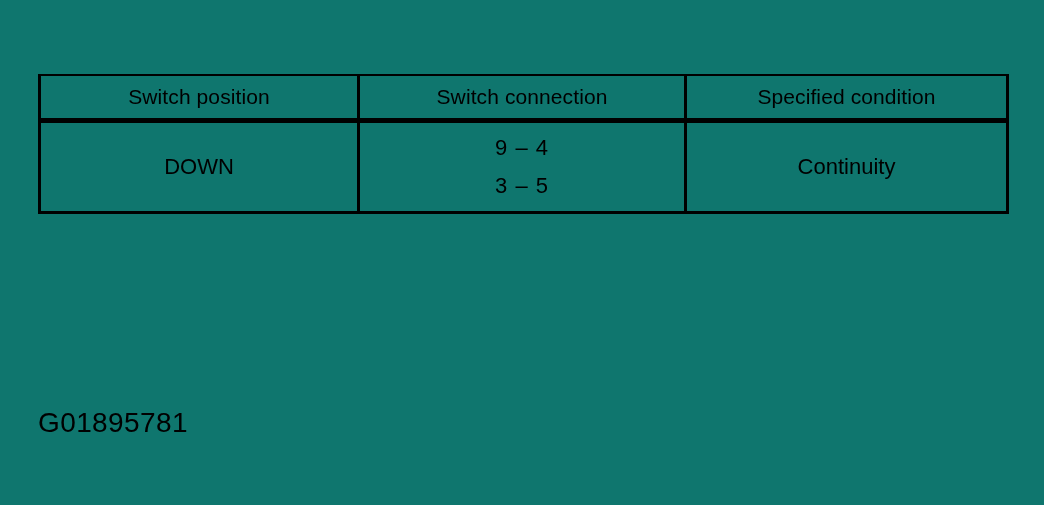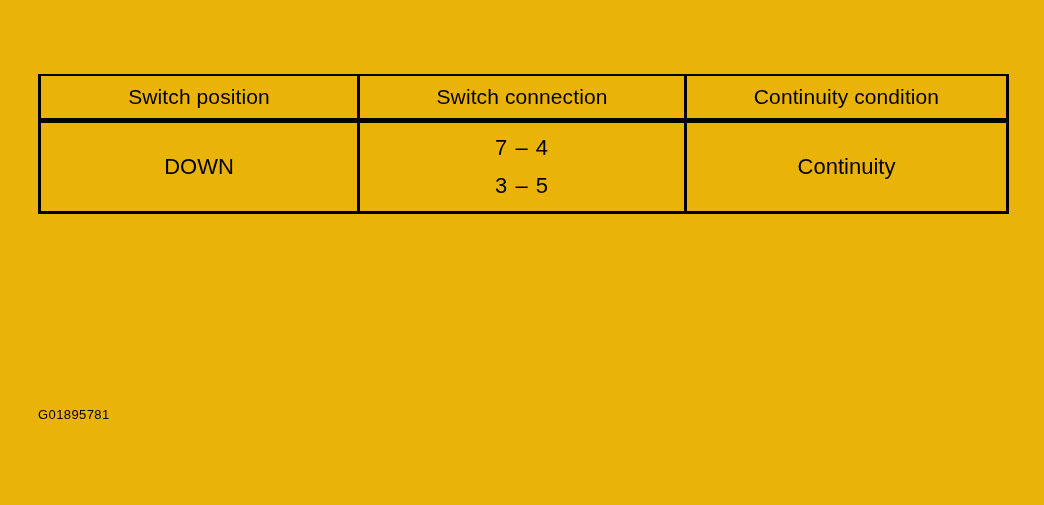--- a/index.html
+++ b/index.html
@@ -11,21 +11,21 @@
     width: 1044px;
     height: 505px;
     font-family: "Liberation Sans", sans-serif;
     color: #000000;
     -webkit-font-smoothing: none;
   }
   .page {
     position: relative;
     width: 1044px;
     height: 505px;
-    background: #eab308;
+    background: #0f766e;
     overflow: hidden;
   }
 
   
   .spec-table {
     position: absolute;
     left: 38px;
     top: 74px;
     width: 968px;
     border-collapse: collapse;
@@ -70,50 +70,50 @@
   .cell-single {
     display: block;
     line-height: 1;
   }
 
   
   .caption {
     position: absolute;
     left: 38px;
     top: 407px;
-    font-size: 13px;
+    font-size: 28px;
     letter-spacing: 0.4px;
     white-space: nowrap;
   }
 </style>
 </head>
 <body>
 
 <div class="page">
 
   <table class="spec-table">
     <colgroup>
       <col class="c1">
       <col class="c2">
       <col class="c3">
     </colgroup>
     <thead>
       <tr class="header-row">
         <th>Switch position</th>
         <th>Switch connection</th>
-        <th>Continuity condition</th>
+        <th>Specified condition</th>
       </tr>
     </thead>
     <tbody>
       <tr class="data-row last">
         <td>
           <span class="cell-single">DOWN</span>
         </td>
         <td>
-          <span class="conn-line">7 – 4</span>
+          <span class="conn-line">9 – 4</span>
           <span class="conn-line">3 – 5</span>
         </td>
         <td>
           <span class="cell-single">Continuity</span>
         </td>
       </tr>
     </tbody>
   </table>
 
   <div class="caption">G01895781</div>

